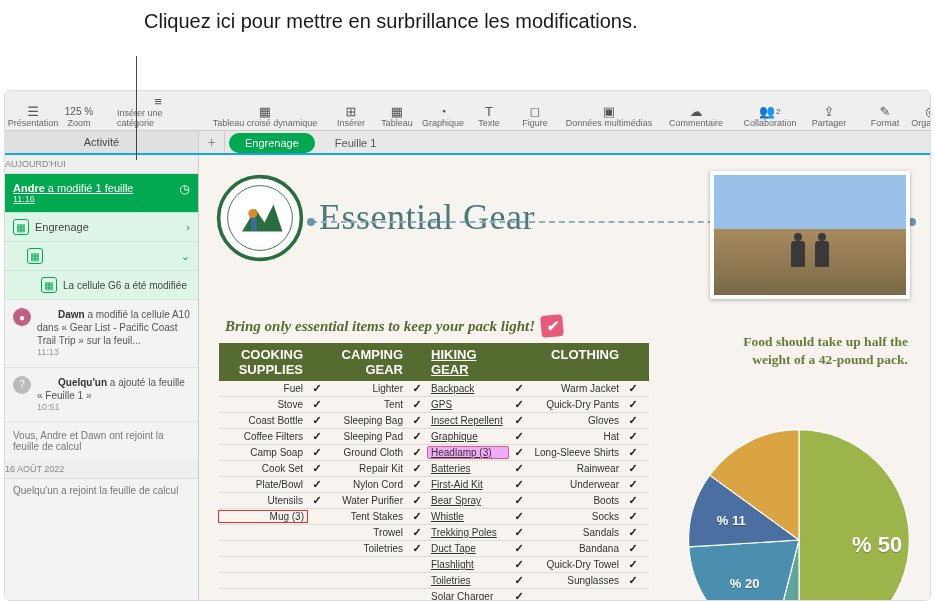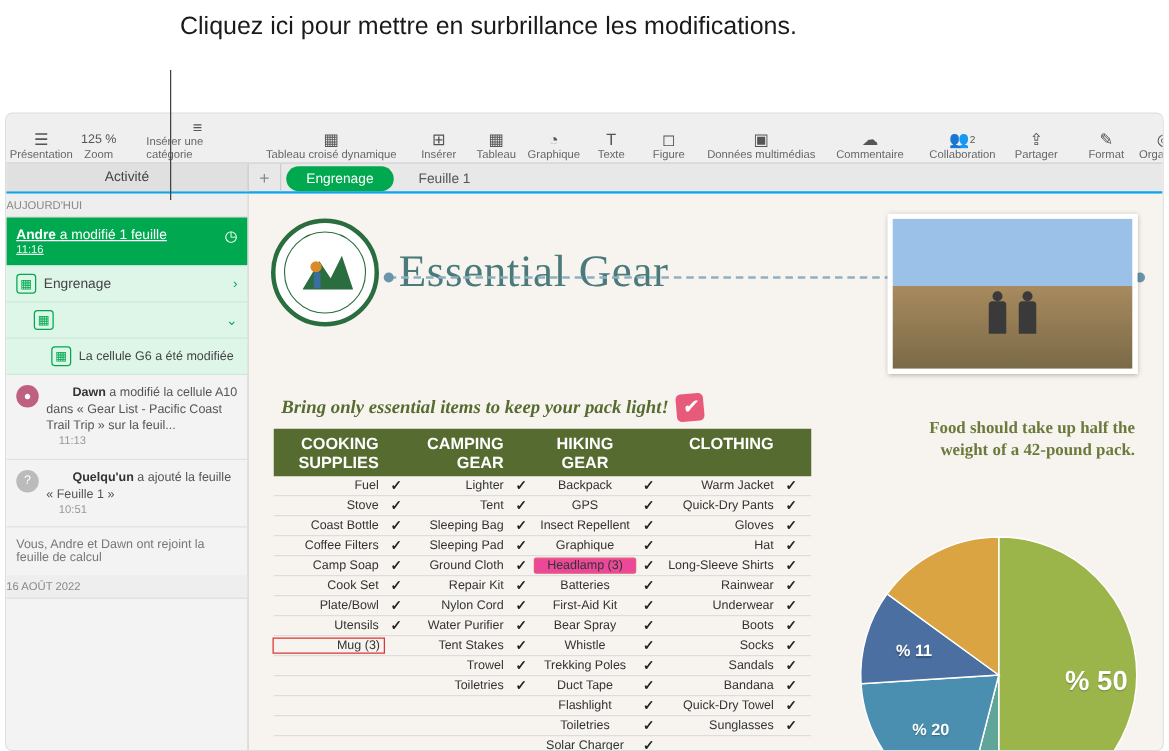--- a/index.html
+++ b/index.html
@@ -33,44 +33,44 @@
   .sb-exp { background: #def6e8; border-top: 1px solid #bfe7cf; }
   .sb-row { display: flex; align-items: center; padding: 6px 8px; border-bottom: 1px solid #cbe9d6; gap: 6px; }
   .sb-row .ic { width: 16px; height: 16px; border: 1px solid #00a84f; border-radius: 3px; display: flex; align-items: center; justify-content: center; color: #00a84f; font-size: 10px; }
   .sb-row .chev { margin-left: auto; color: #00a84f; font-size: 11px; }
   .sb-row.sub { padding-left: 22px; font-size: 10px; }
   .sb-row.sub2 { padding-left: 36px; font-size: 10px; }
   .sb-entry { padding: 8px; border-bottom: 1px solid #e2e2e2; display: flex; gap: 6px; }
   .sb-entry .av { width: 18px; height: 18px; border-radius: 50%; background: #bbb; flex-shrink: 0; display:flex; align-items:center; justify-content:center; font-size:10px; color:#fff;}
   .sb-entry .txt { font-size: 10px; color: #555; line-height: 1.3; }
   .sb-entry .txt .b { font-weight: 600; color:#333;padding-left:21px; }
-  .sb-entry .tm { font-size: 9px; color:#999;margin-left:10px; }
+  .sb-entry .tm { font-size: 9px; color:#999; }
   .sb-footer { padding: 8px; font-size: 10px; color: #777; }
   
   .logo { position: absolute; top: 18px; left: 16px; width: 90px; height: 90px; }
   .title { position: absolute; top: 41px; left: 120px; font-family: Georgia, serif; font-size: 36px; color: #4a7a7a; letter-spacing: .5px; }
   .dash { position: absolute; top: 66px; left: 112px; right: 18px; height: 0; border-top: 2px dashed #8fb0c4; }
   .dash::before, .dash::after { content:""; position:absolute; width:8px; height:8px; background:#6a95ac; border-radius:50%; top:-5px; }
   .dash::before { left:-4px; } .dash::after { right:-4px; }
   .photo { position: absolute; top: 16px; right: 20px; width: 200px; height: 128px; background: linear-gradient(#9cc1e8 45%, #a88a5e 45%, #7a6a47); border: 4px solid #fff; box-shadow: 0 1px 4px rgba(0,0,0,.3); }
   .photo .hikers { position:absolute; bottom:28px; left:50%; transform:translateX(-50%); display:flex; gap:10px; }
   .photo .hiker { width:14px; height:26px; background:#3a3a3a; border-radius:3px 3px 0 0; position:relative;}
   .photo .hiker::before { content:""; position:absolute; top:-8px; left:3px; width:8px; height:8px; background:#3a3a3a; border-radius:50%;}
   .subtitle { position: absolute; top: 160px; left: 26px; font-family: Georgia, serif; font-weight: bold; font-style: italic; color: #556b2f; font-size: 15px; display:flex; align-items:center; gap:6px;}
   .check-pink { width:22px; height:22px; background:#e85a7a; border-radius:4px; display:flex; align-items:center; justify-content:center; color:#fff; font-size:14px; transform:rotate(-5deg);}
   .table { position: absolute; top: 188px; left: 20px; width: 430px; font-size: 10px; color: #333; }
   .table-hdr { display:flex; background:#556b2f; color:#fff; font-weight:600; font-size:13px; }
   .table-hdr > div { padding: 4px 4px; }
   .col-a { width: 88px; text-align: right; } .col-chk { width: 20px; text-align:center; }
-  .col-b { width: 80px; text-align: right; } .col-c { width: 82px; text-align: center; } .col-d { width: 94px; text-align: right; }
+  .col-b { width: 80px; text-align: right; } .col-c { width: 82px; text-align: left; text-decoration: underline; } .col-d { width: 94px; text-align: right; }
   .trow { display:flex; border-bottom: 1px solid #ddd; align-items:center; height:16px; }
   .trow > div { padding: 1px 4px; white-space: nowrap; overflow:hidden; }
   .trow .chk { color:#222; font-weight:bold; font-size:11px; }
   .trow .blank { color: transparent; }
-  .hl-pink { border:1px solid #e85a7a; background:#ec4899; border-radius:2px; padding:0 3px!important; }
+  .hl-pink { border:1px solid #e85a7a; background:#f0abfc; border-radius:2px; padding:0 3px!important; }
   .hl-red { outline:1px solid #d33; padding:0 3px!important; }
   .sidecap { position:absolute; top: 154px; right: 22px; width: 200px; font-family: Georgia, serif; font-weight:bold; color:#6a7a3a; font-size:13.5px; text-align:right; line-height:1.35;margin-top:24px;}
   .pie { position:absolute; top: 270px; right: 16px; width: 230px; height: 230px; }
   .pie svg { width:100%; height:100%; }
   .pie-label { position:absolute; color:#fff; font-weight:600; font-size:13px; text-shadow:0 1px 1px rgba(0,0,0,.3);}
 </style>
 </head>
 <body>
 
 <div class="callout">Cliquez ici pour mettre en surbrillance les modifications.</div>
@@ -192,20 +192,21 @@
         <div class="av">?</div>
         <div class="txt">
           <span class="b">Quelqu'un</span>
           <span>a ajouté la feuille « Feuille 1 »</span>
           <div class="tm">10:51</div>
         </div>
       </div>
 
       <div class="sb-footer">Vous, Andre et Dawn ont rejoint la feuille de calcul</div>
       <div class="sb-date">16 AOÛT 2022</div>
+      <div class="sb-footer" style="padding-top:6px">Quelqu'un a rejoint la feuille de calcul</div>
     </div>
 
     <div class="canvas">
       <div class="logo">
         <svg viewBox="0 0 100 100">
           <circle cx="50" cy="50" r="46" fill="#fff" stroke="#2a6e3f" stroke-width="4"></circle>
           <circle cx="50" cy="50" r="36" fill="none" stroke="#2a6e3f" stroke-width="1"></circle>
           <path d="M30 65 L45 40 L55 55 L65 35 L75 65 Z" fill="#2a6e3f"></path>
           <circle cx="42" cy="45" r="5" fill="#d98a2a"></circle>
           <rect x="40" y="50" width="6" height="14" fill="#3a6ea0"></rect>

